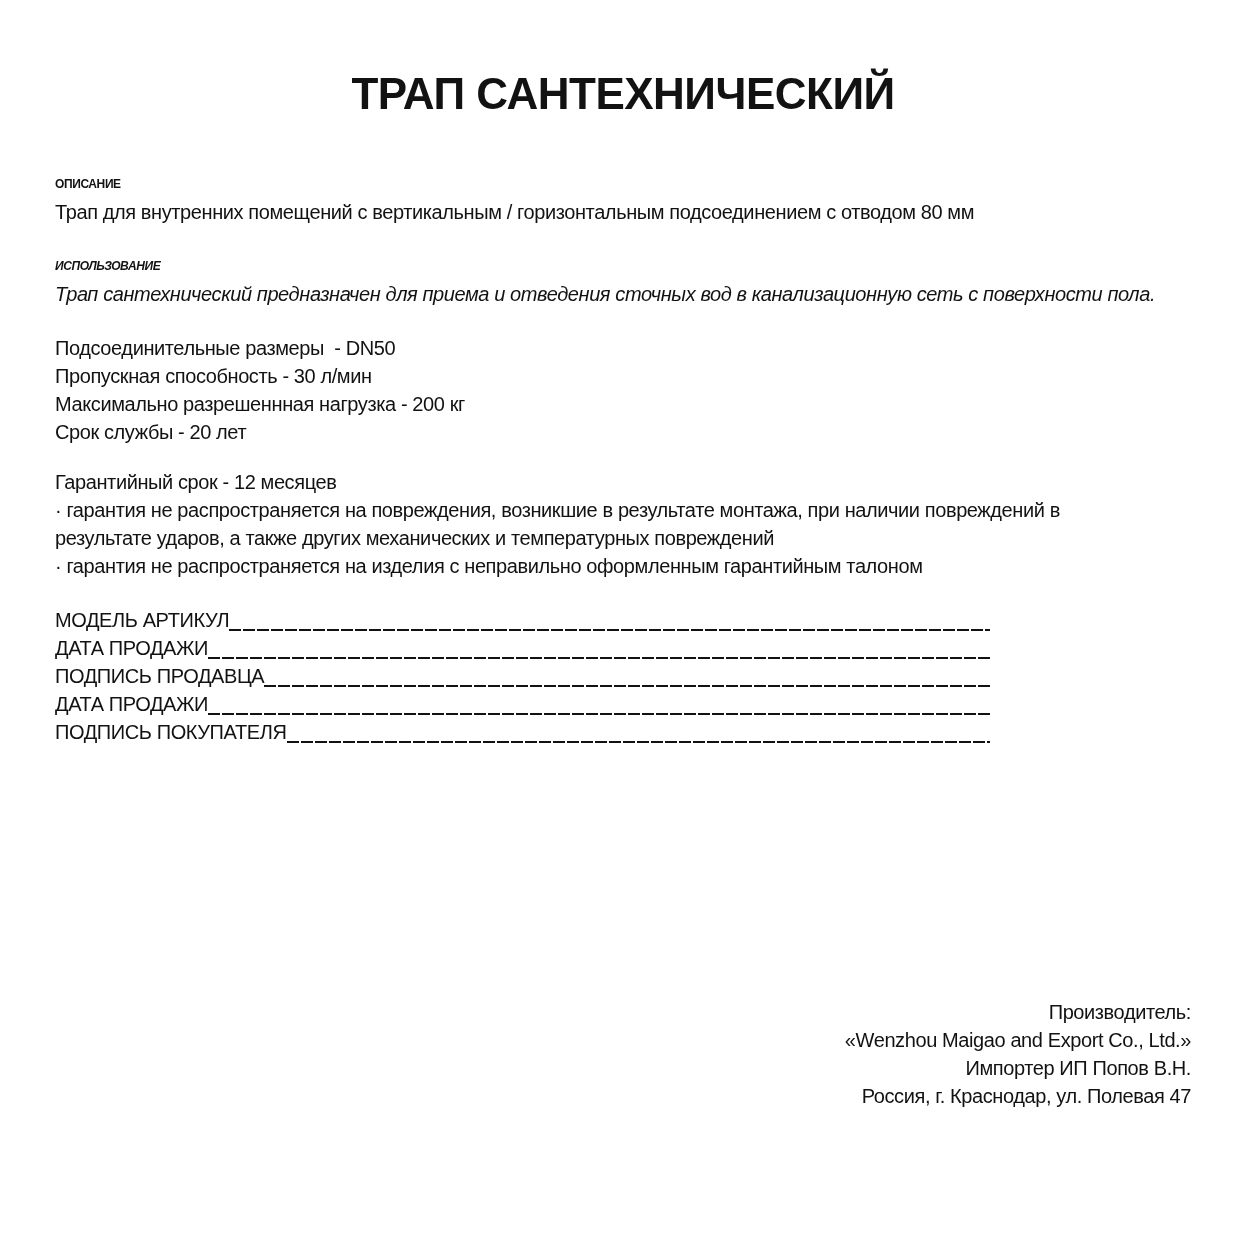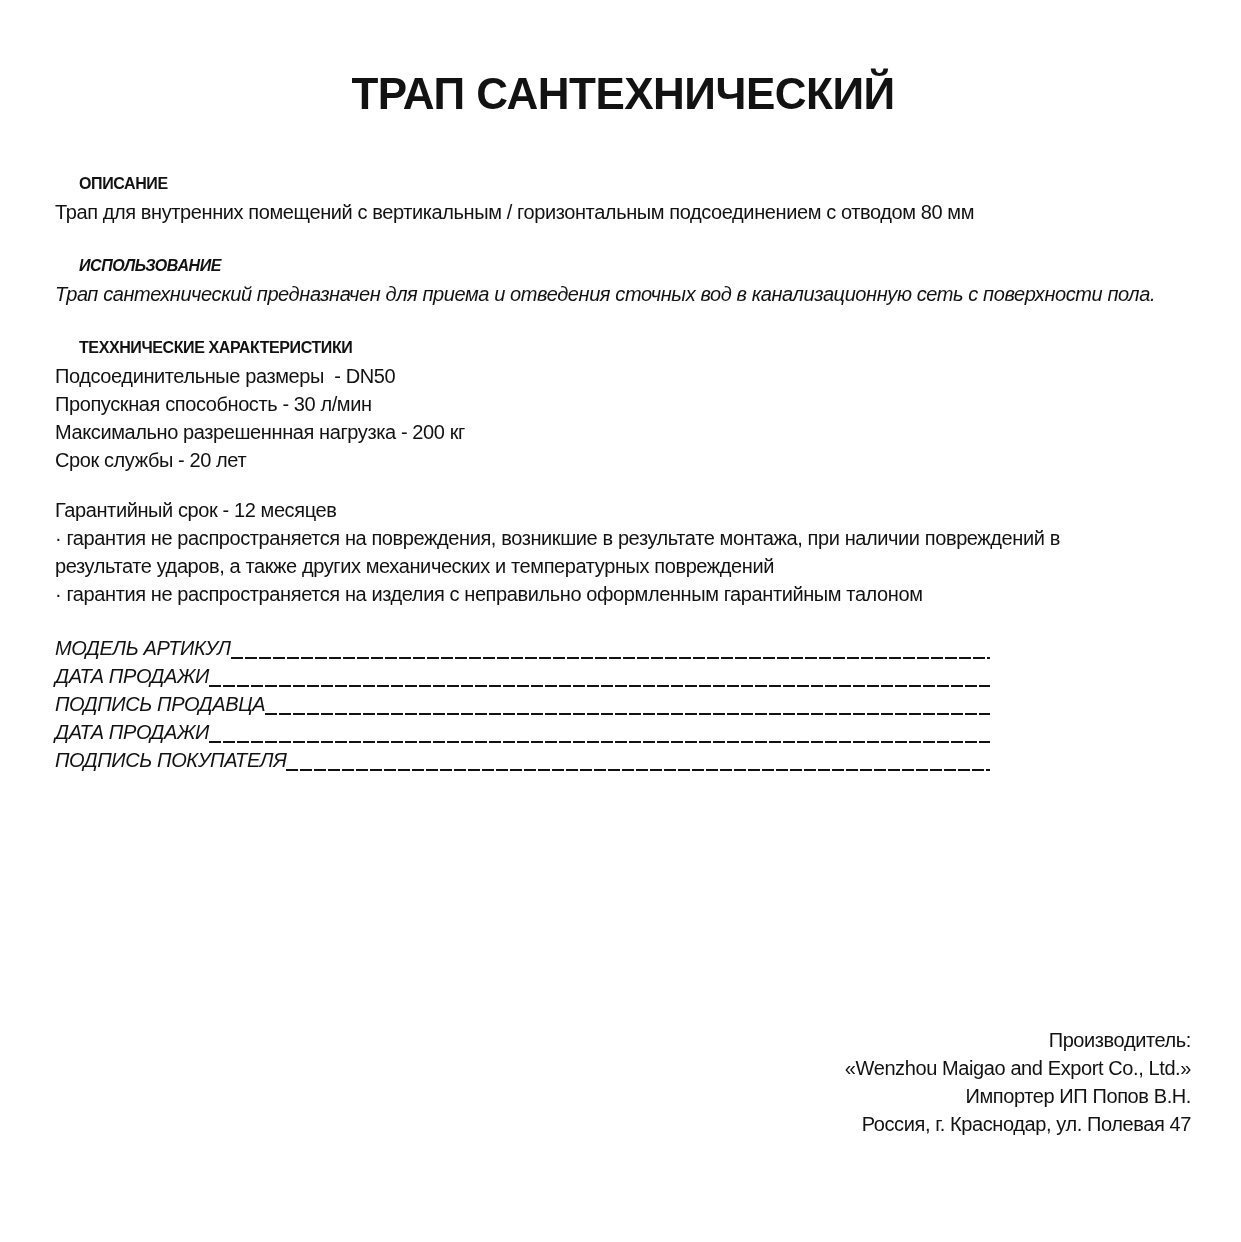--- a/index.html
+++ b/index.html
@@ -18,42 +18,40 @@
   .doc-title {
     margin-top: 72px;
     line-height: 44px;
     font-size: 44px;
     font-weight: bold;
     text-align: center;
     letter-spacing: -0.5px;
     white-space: pre-wrap;
   }
   .section-heading {
-    font-size: 16px;
+    font-size: 12px;
     font-weight: bold;
     line-height: 28px;
     white-space: pre-wrap;
-    margin-left: 24px;
   }
   .body-line {
     font-size: 20px;
     line-height: 28px;
     white-space: pre-wrap;
   }
   .sec-description { margin-top: 54px; }
   .sec-usage       { margin-top: 26px; font-style: italic; }
   .sec-specs       { margin-top: 26px; }
   .sec-warranty    { margin-top: 22px; max-width: 1105px; }
   .sec-form        { margin-top: 26px; width: 935px; }
   .sec-manufacturer{ margin-top: 252px; text-align: right; }
   .form-row {
     display: flex;
     height: 28px;
     align-items: flex-end;
-    font-style: italic;
   }
   .form-label {
     font-size: 20px;
     line-height: 28px;
     white-space: pre;
     flex: 0 0 auto;
   }
   .blank-line {
     flex: 1 1 auto;
     align-self: flex-end;
@@ -73,21 +71,20 @@
     <div class="section-heading">ОПИСАНИЕ</div>
     <div class="body-line">Трап для внутренних помещений с вертикальным / горизонтальным подсоединением с отводом 80 мм</div>
   </div>
 
   <div class="sec-usage">
     <div class="section-heading">ИСПОЛЬЗОВАНИЕ</div>
     <div class="body-line">Трап сантехнический предназначен для приема и отведения сточных вод в канализационную сеть с поверхности пола.</div>
   </div>
 
   <div class="sec-specs">
-    <div class="section-heading">ТЕХХНИЧЕСКИЕ ХАРАКТЕРИСТИКИ</div>
     <div class="body-line">Подсоединительные размеры  - DN50</div>
     <div class="body-line">Пропускная способность - 30 л/мин</div>
     <div class="body-line">Максимально разрешеннная нагрузка - 200 кг</div>
     <div class="body-line">Срок службы - 20 лет</div>
   </div>
 
   <div class="sec-warranty">
     <div class="body-line">Гарантийный срок - 12 месяцев</div>
     <div class="body-line">· гарантия не распространяется на повреждения, возникшие в результате монтажа, при наличии повреждений в результате ударов, а также других механических и температурных повреждений</div>
     <div class="body-line">· гарантия не распространяется на изделия с неправильно оформленным гарантийным талоном</div>

